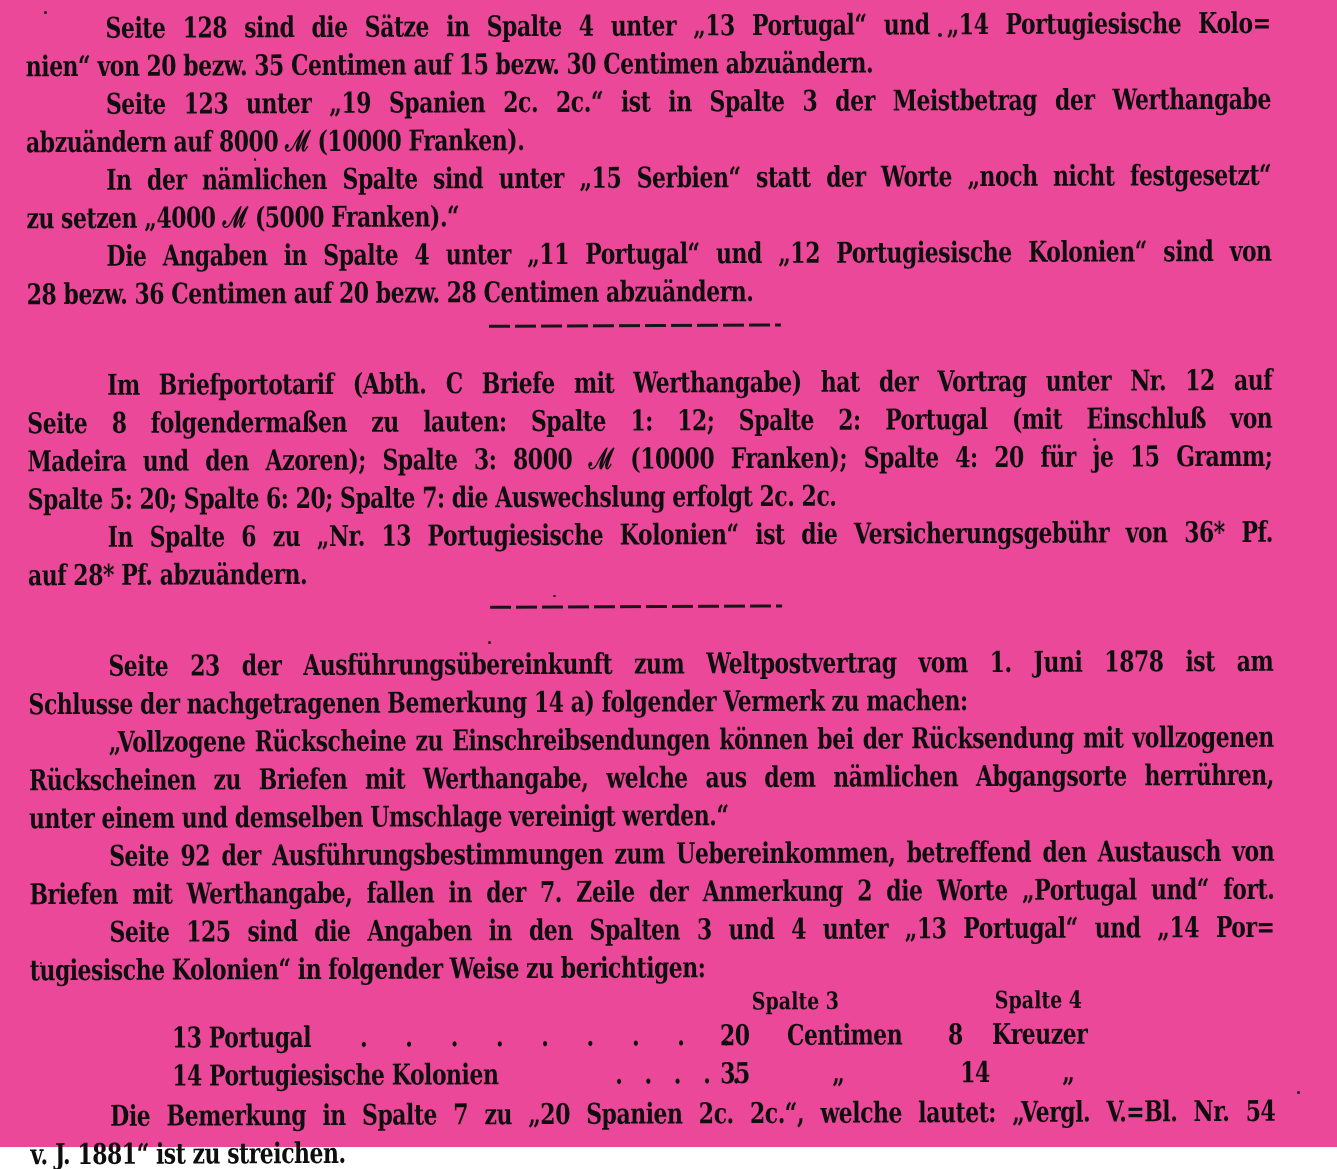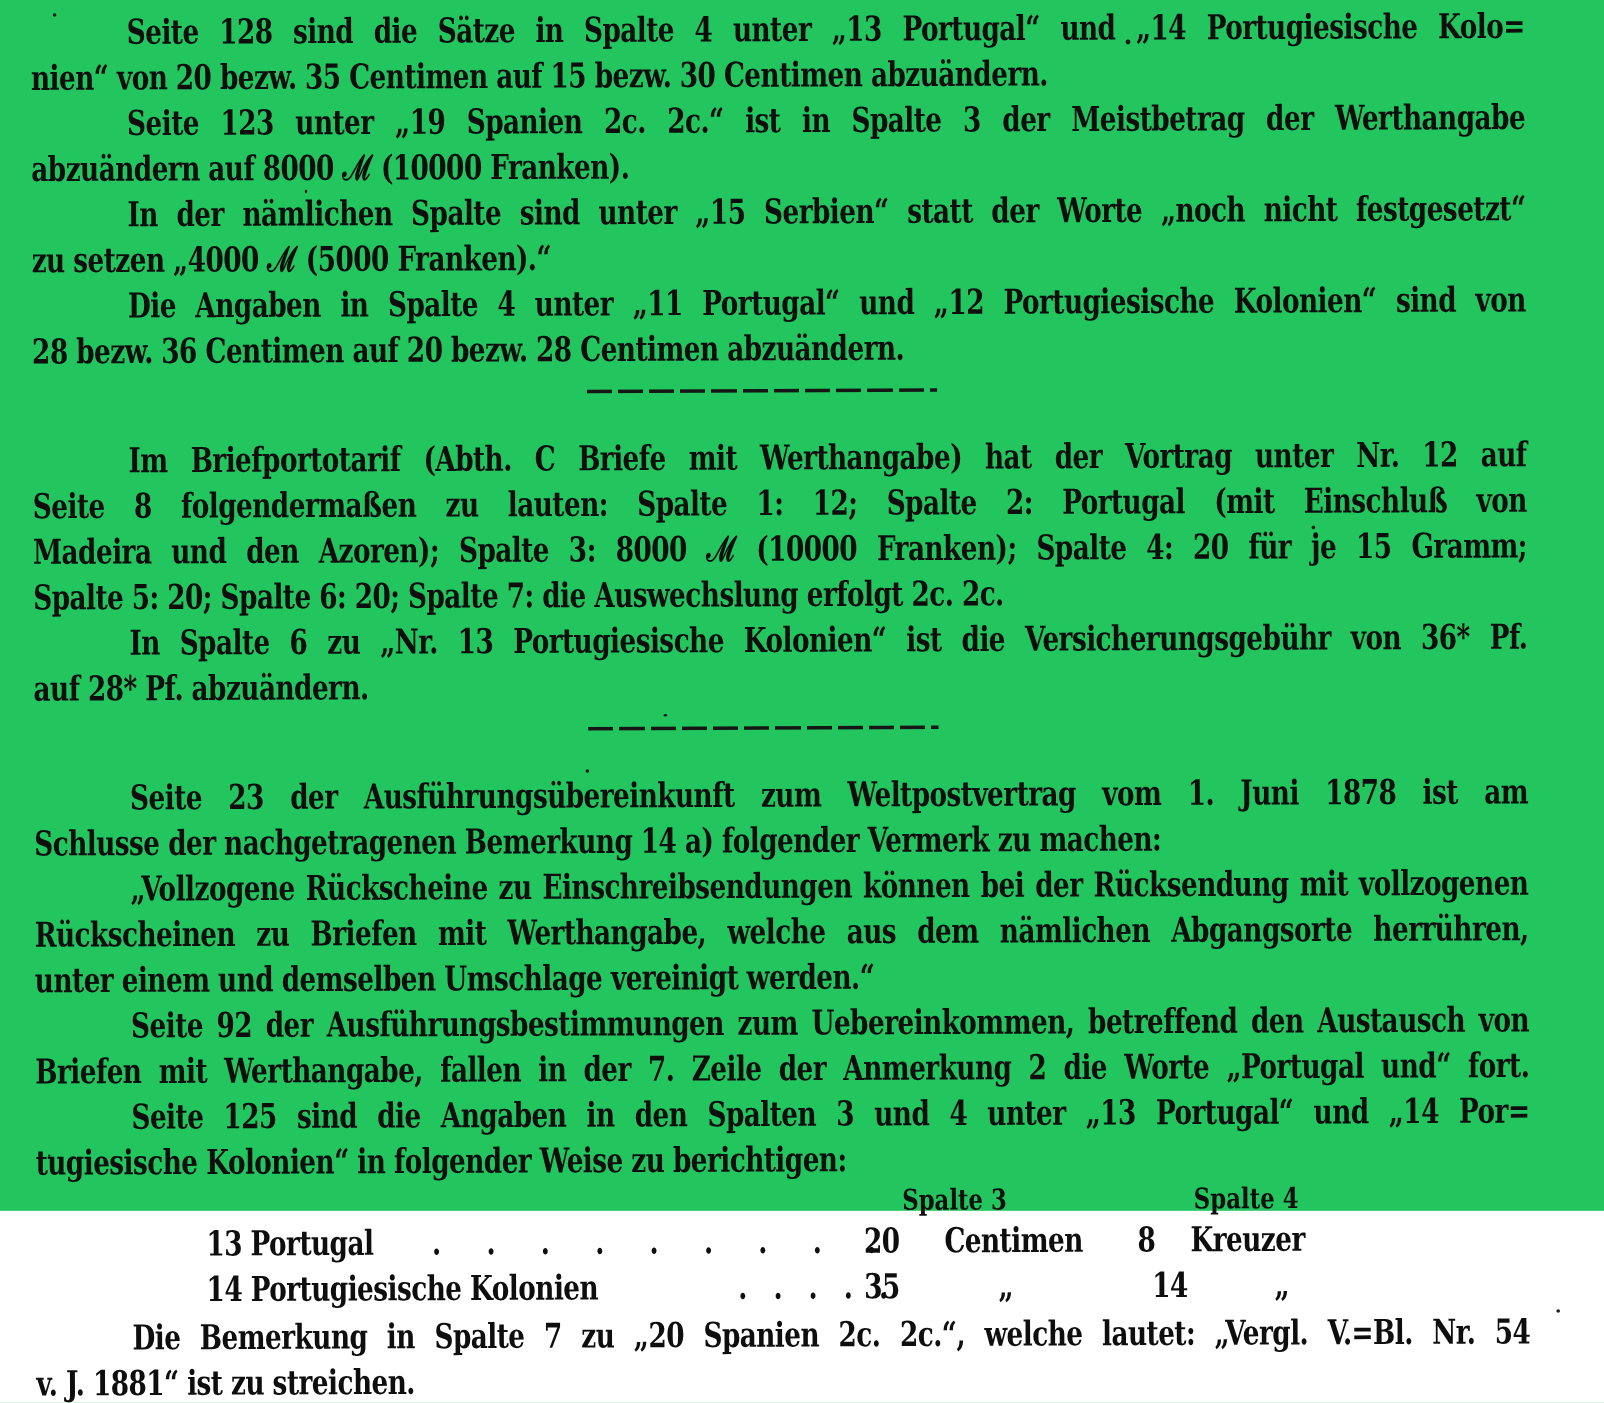--- a/index.html
+++ b/index.html
@@ -2,21 +2,21 @@
 <html lang="de"><head>
 <meta charset="utf-8">
 <style>
   html,body{margin:0;padding:0;}
   body{
     width:1337px;height:1169px;background:#ffffff;overflow:hidden;
     font-family:"DejaVu Serif","Liberation Serif",serif;
     color:#0e0e0e;
   }
   .page{
-    position:relative;width:1337px;height:1009px;background:#22c55e;
+    position:relative;width:1337px;height:1147px;background:#ec4899;
   }
   .content{
     position:relative;
     padding:6px 64px 0 28px;
     transform:rotate(-0.25deg);
     transform-origin:50% 50%;
   }
   .line{
     font-size:22px;
     line-height:38px;

